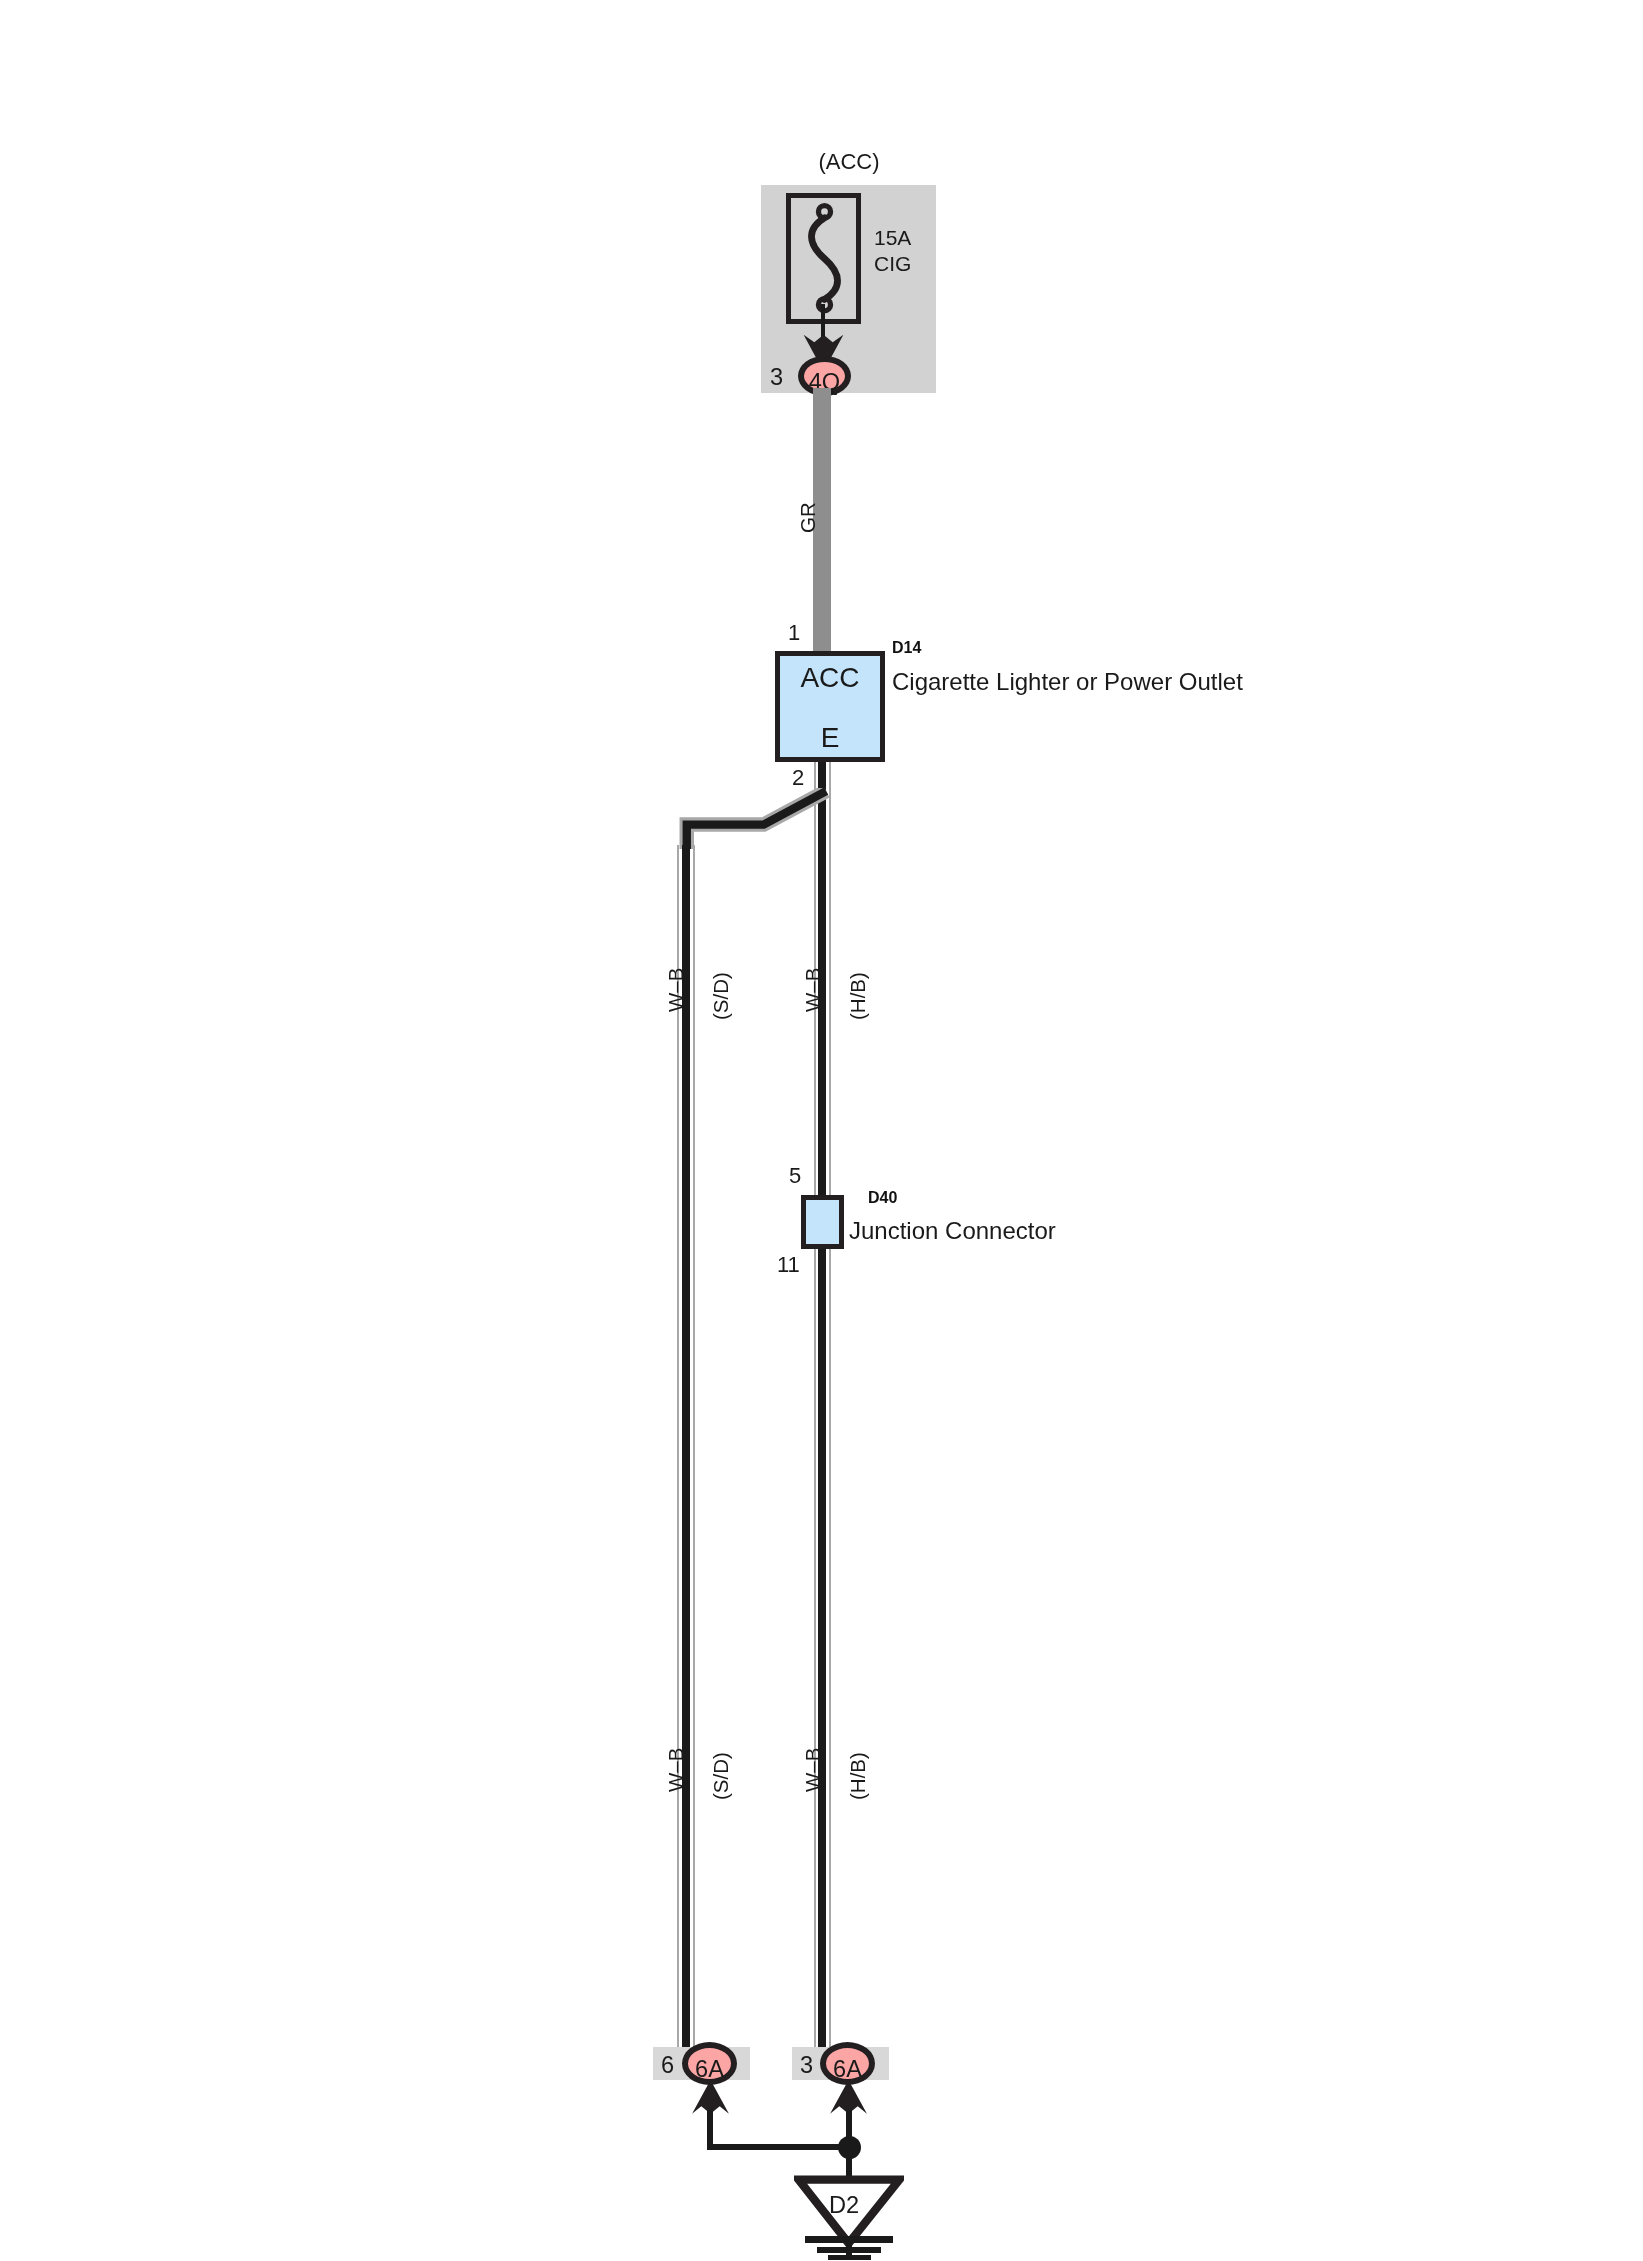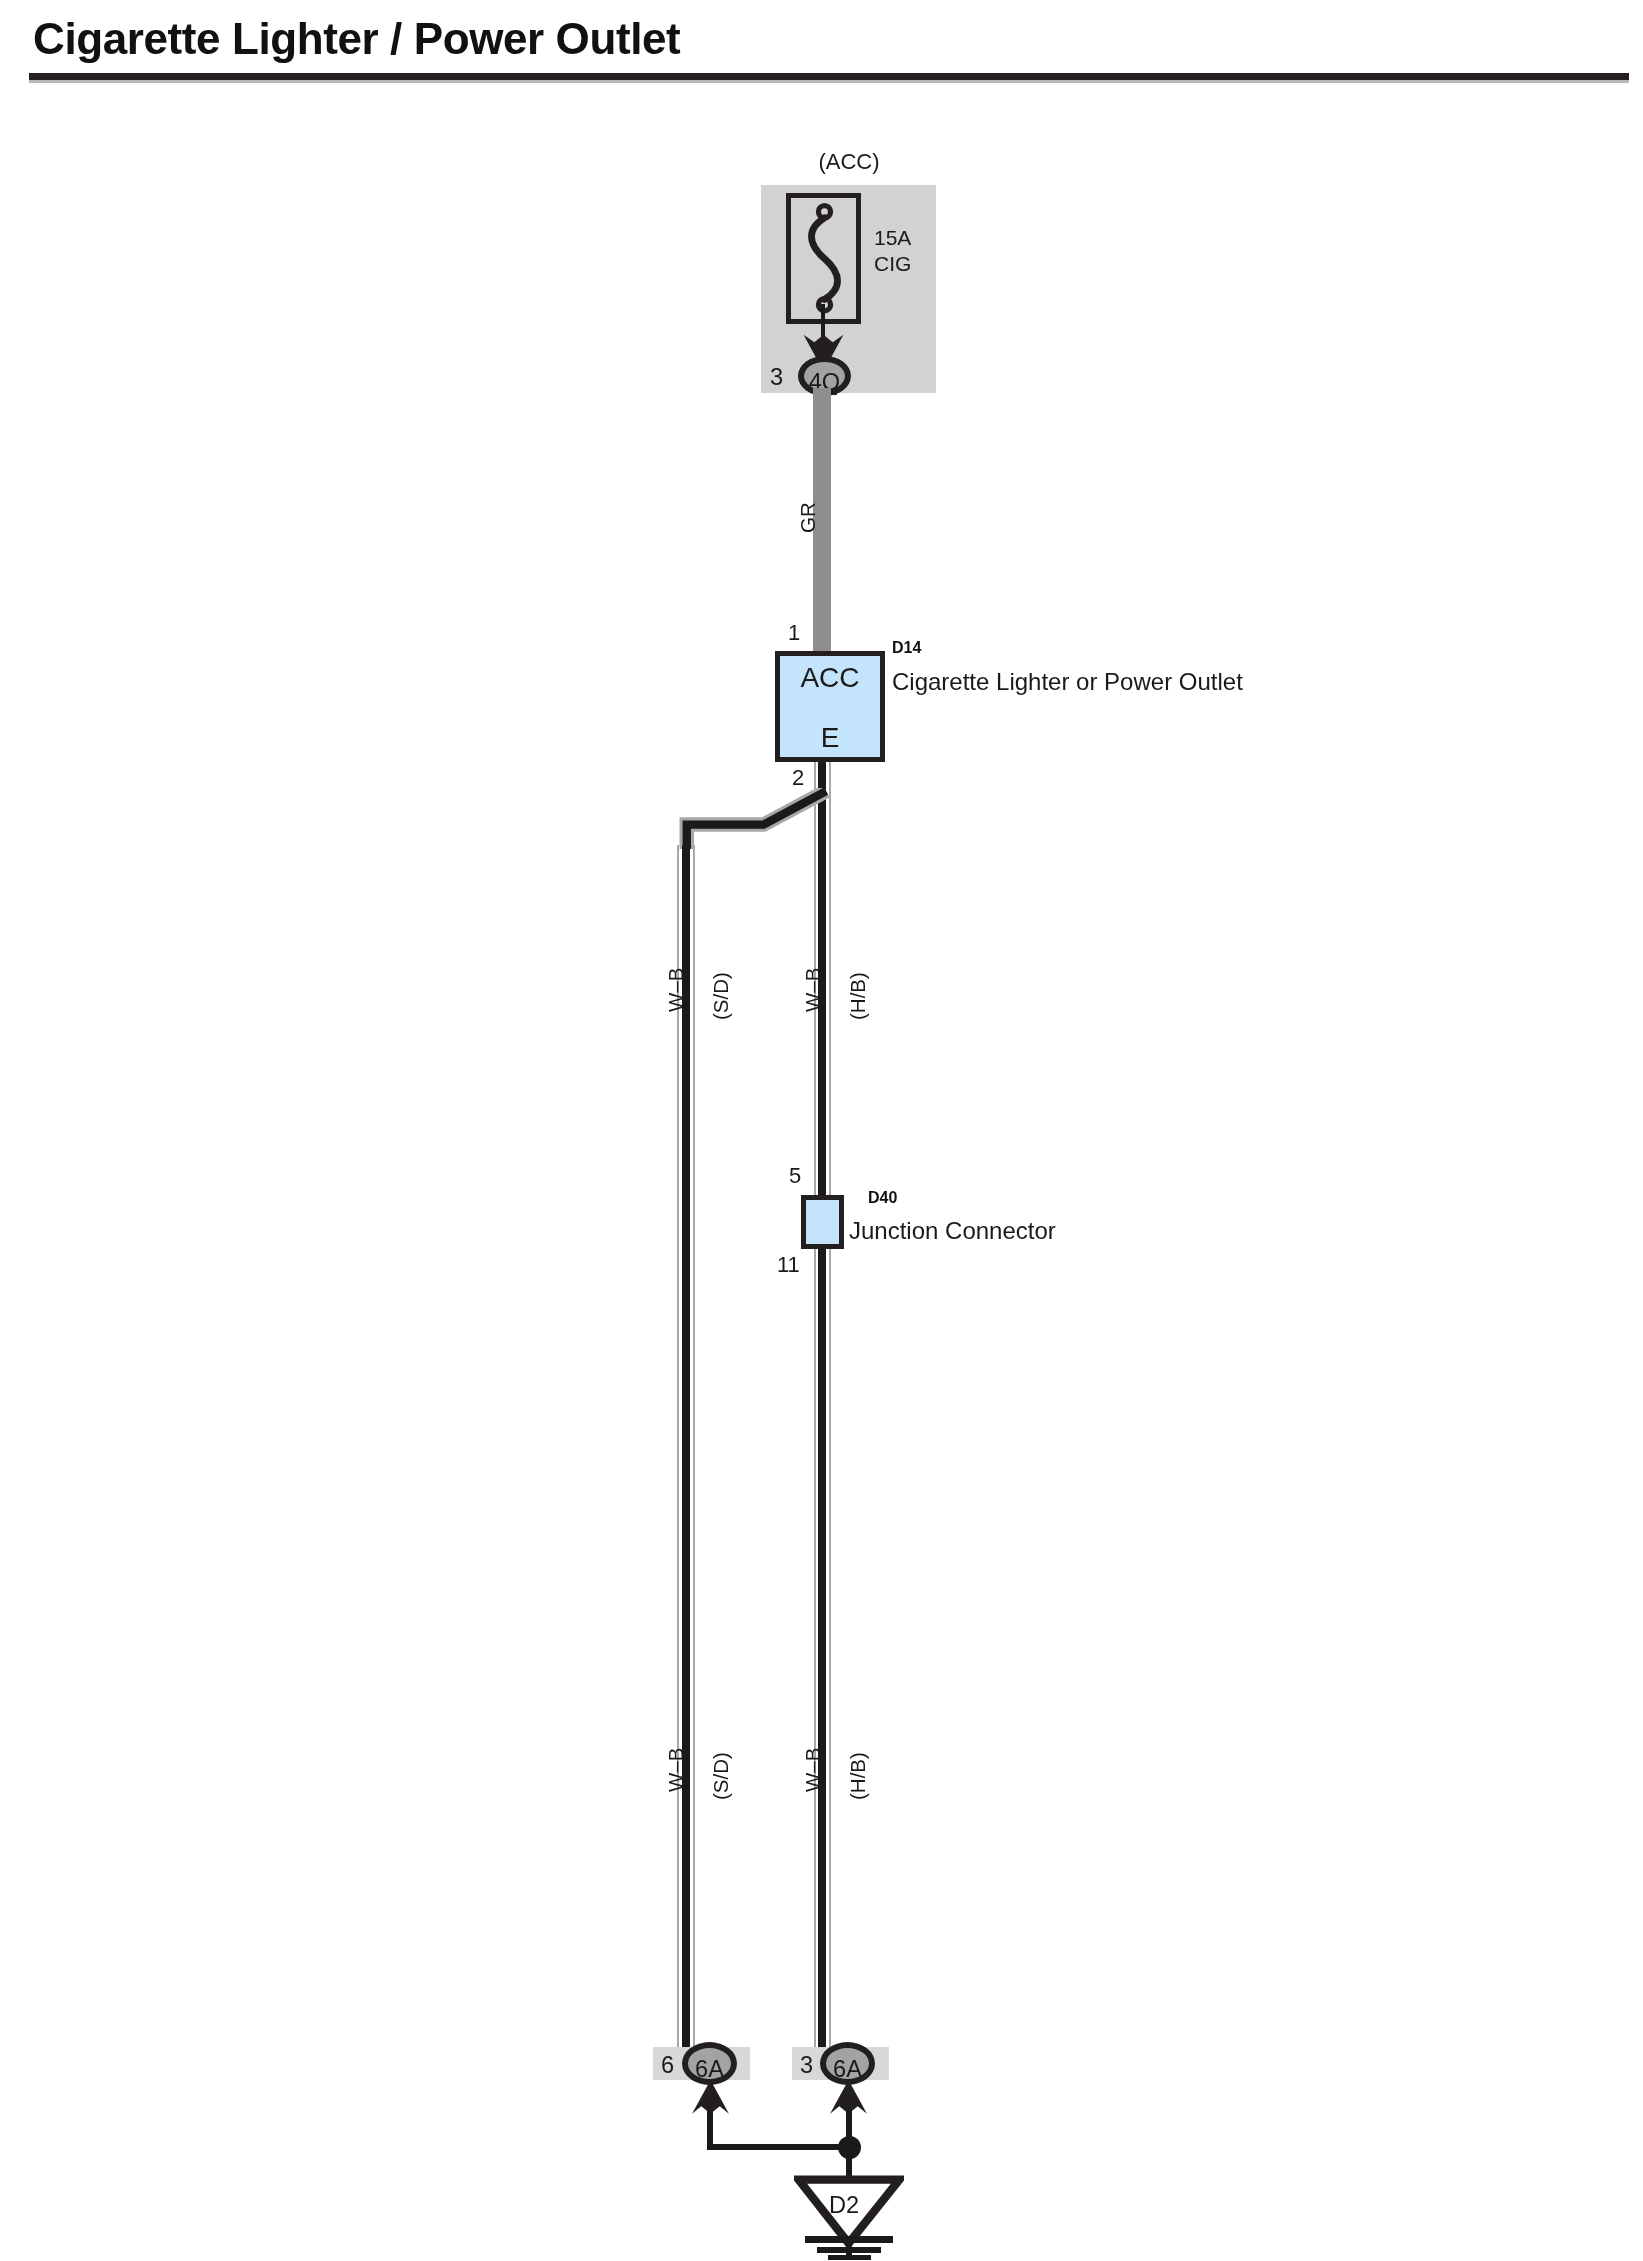--- a/index.html
+++ b/index.html
@@ -157,21 +157,21 @@
 
   
   .grommet-band {
     position: absolute;
     background: #d8d8d8;
   }
   .grommet-pill {
     position: absolute;
     border: 6px solid #231f20;
     border-radius: 50%;
-    background: #a3a3a3;
+    background: #fca5a5;
     box-sizing: border-box;
     text-align: center;
     font-size: 23.6px;
     color: #1a1a1a;
     line-height: 1;
   }
   .grommet-outer-number {
     position: absolute;
     font-size: 23.6px;
     color: #1a1a1a;
@@ -182,24 +182,20 @@
     position: absolute;
     font-size: 23.6px;
     color: #1a1a1a;
   }
 </style>
 </head>
 <body>
 
 <div id="page">
 
-  <div id="title-bar">
-    <div id="page-title">Cigarette Lighter / Power Outlet</div>
-    <div id="title-rule"></div>
-  </div>
 
   <div id="fuse-acc-label">(ACC)</div>
 
   <div id="fuse-panel"></div>
 
   <div id="fuse-box"></div>
 
   <svg id="fuse-symbol" viewBox="0 0 86 165">
     <circle cx="43" cy="20" r="8" fill="none" stroke="#231f20" stroke-width="7"></circle>
     <path d="M43 28 C 20 42, 20 62, 43 82 C 66 102, 66 122, 43 136" fill="none" stroke="#231f20" stroke-width="9" stroke-linecap="round"></path>

